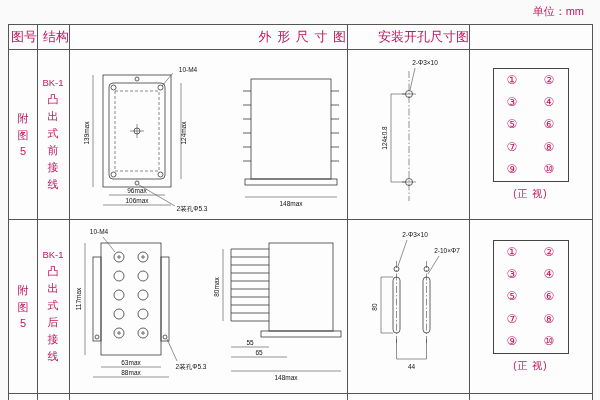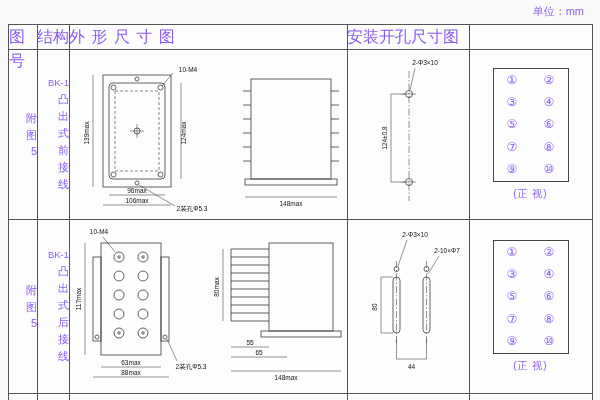--- a/index.html
+++ b/index.html
@@ -1,25 +1,25 @@
 <!DOCTYPE html>
 <html><head>
 <meta charset="utf-8">
 <style>
   html,body{margin:0;padding:0;background:#e8e8e8;}
   .page{position:relative;width:600px;height:400px;background:#fafafa;
-        font-family:"Liberation Sans","DejaVu Sans",sans-serif;color:#8b5cf6;overflow:hidden;}
+        font-family:"Liberation Sans","DejaVu Sans",sans-serif;color:#be185d;overflow:hidden;}
   .unit{position:absolute;top:4px;right:16px;font-size:11px;}
   .table{position:absolute;left:8px;top:24px;width:583px;height:375px;
          border:1px solid #555;background:#fdfdfd;}
   .vline{position:absolute;top:0;bottom:0;width:1px;background:#555;}
   .hline{position:absolute;left:0;right:0;height:1px;background:#555;}
   .cell{position:absolute;box-sizing:border-box;}
-  .head{top:0;height:24px;line-height:24px;text-align:left;font-size:16px;letter-spacing:1px;}
-  .colcell{display:flex;flex-direction:column;align-items:flex-end;justify-content:center;gap:2px;font-size:11px;}
+  .head{top:0;height:24px;line-height:24px;text-align:right;font-size:13px;letter-spacing:1px;}
+  .colcell{display:flex;flex-direction:column;align-items:center;justify-content:center;gap:2px;font-size:11px;}
   .bk{font-size:9.5px;margin-bottom:2px;}
   .termcell{display:flex;flex-direction:column;align-items:center;justify-content:center;}
   .termbox{width:74px;height:112px;border:1px solid #444;display:grid;
            grid-template-columns:1fr 1fr;grid-template-rows:repeat(5,1fr);
            place-items:center;font-size:12px;background:#fdfdfd;}
   .termcap{margin-top:5px;font-size:10px;letter-spacing:1px;}
   .draw line,.draw rect,.draw circle,.draw path{stroke:#3a3a3a;fill:none;stroke-width:0.8;}
   .draw .thin{stroke-width:0.55;}
   .draw .dash{stroke-dasharray:3 2;stroke-width:0.6;}
   .draw .cline{stroke-dasharray:7 2 1.5 2;stroke-width:0.55;}

